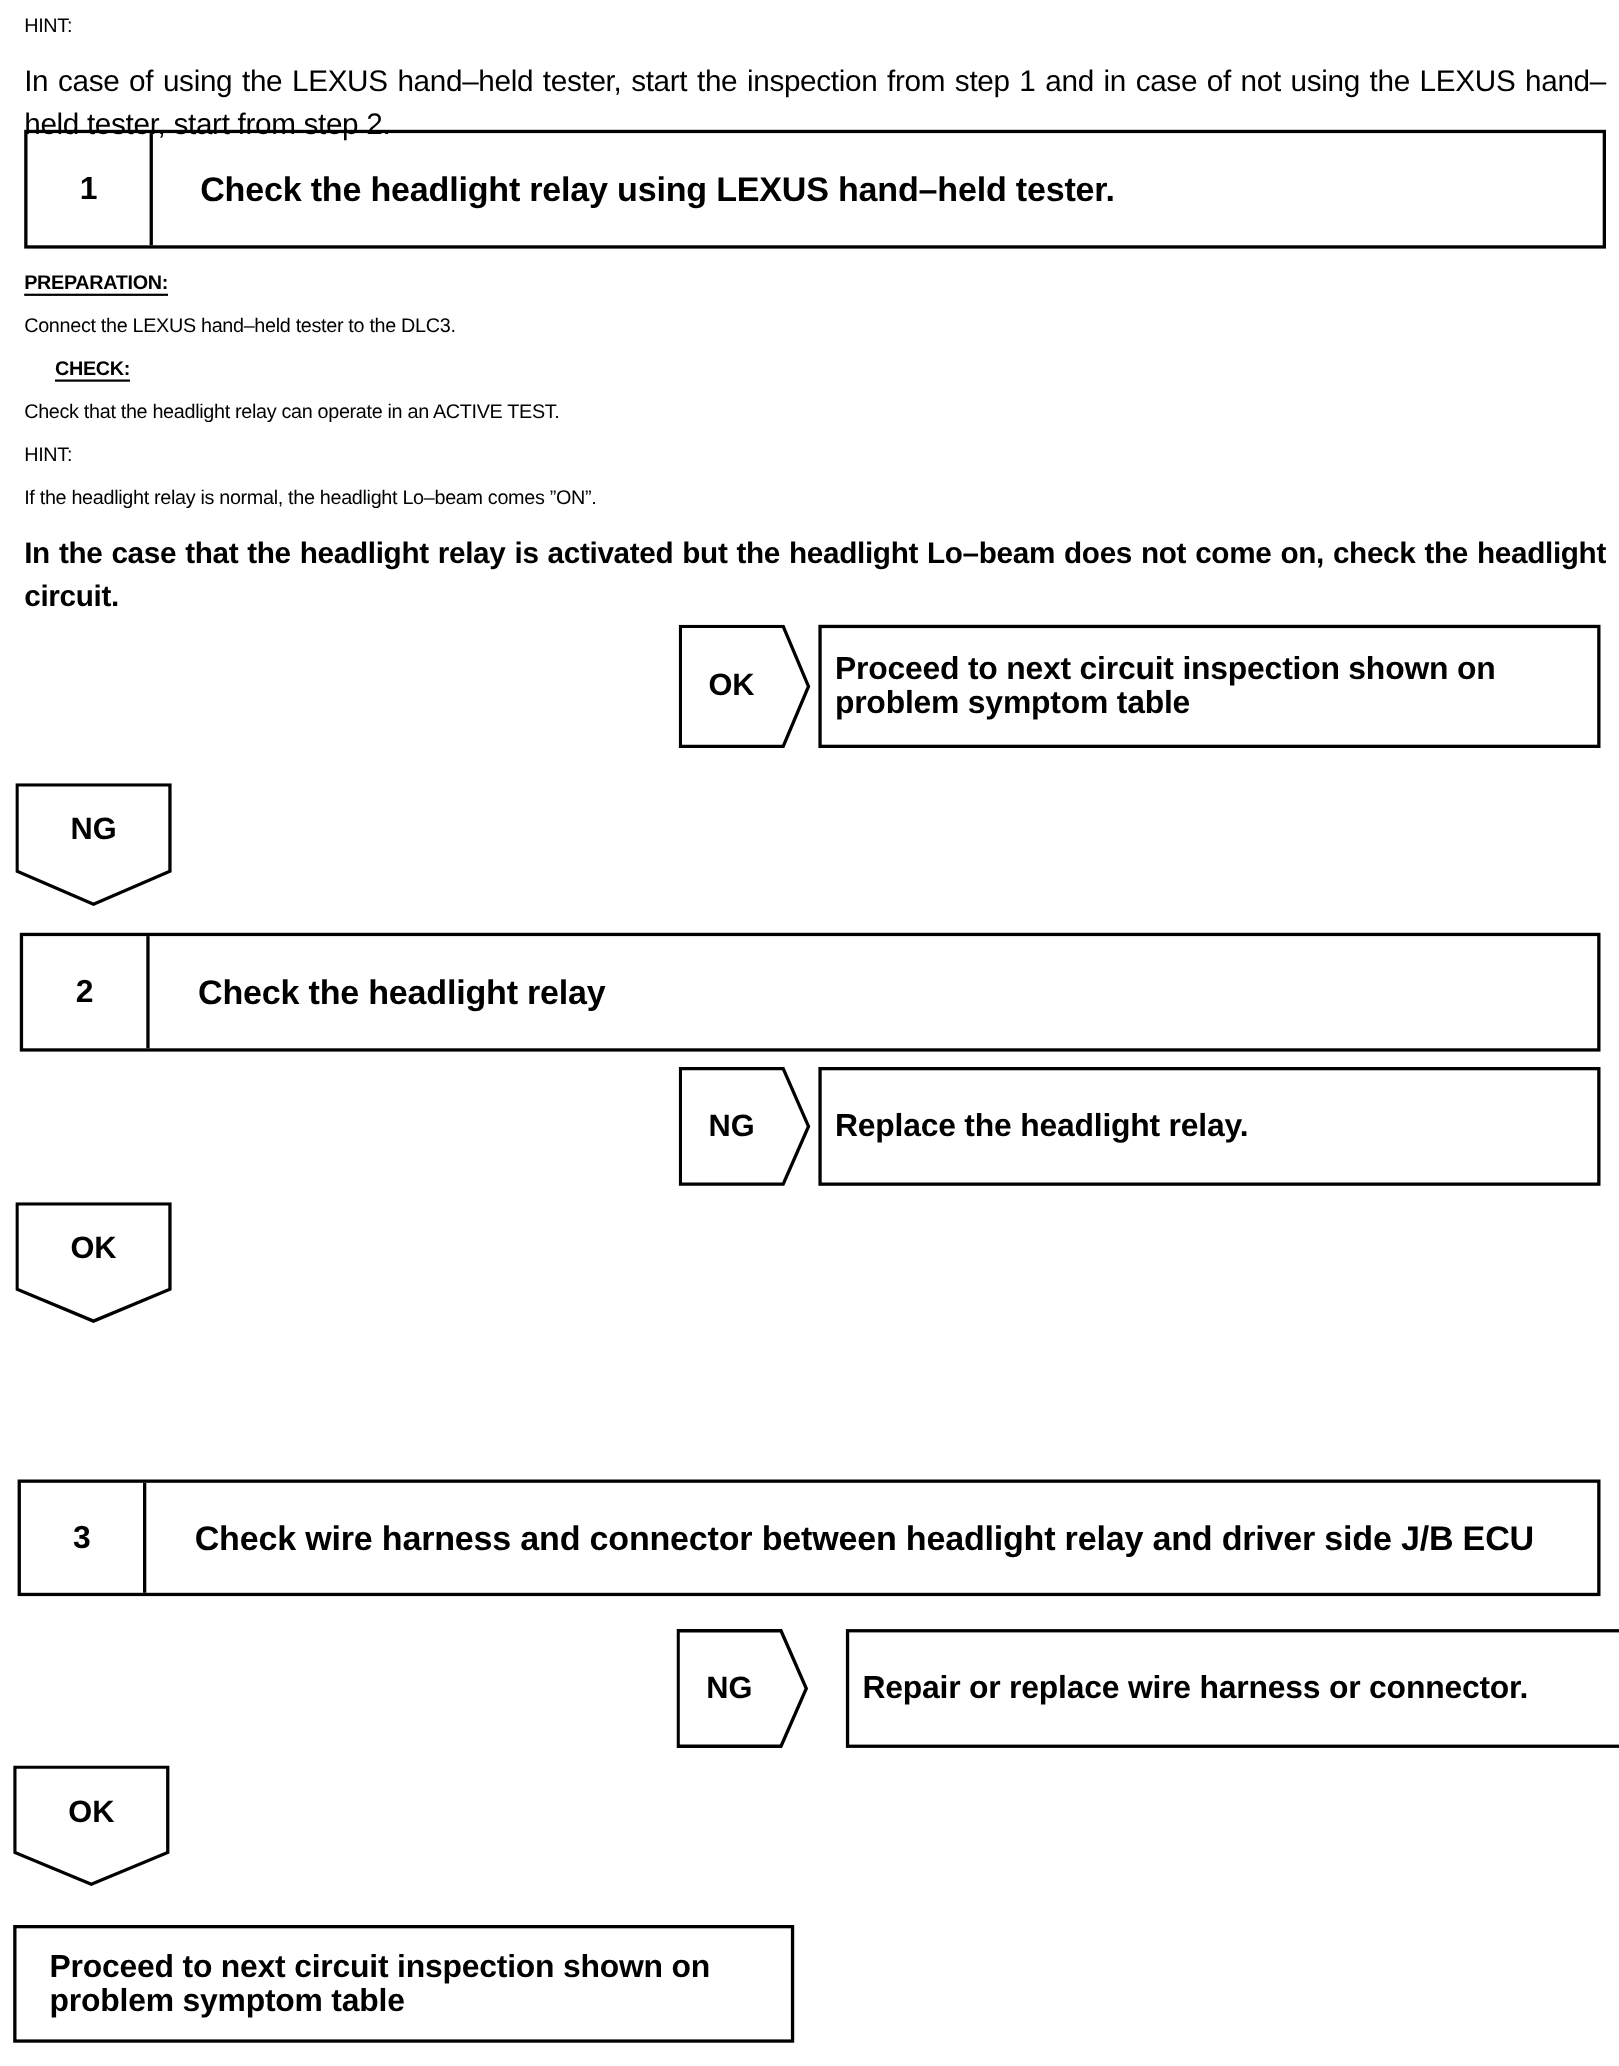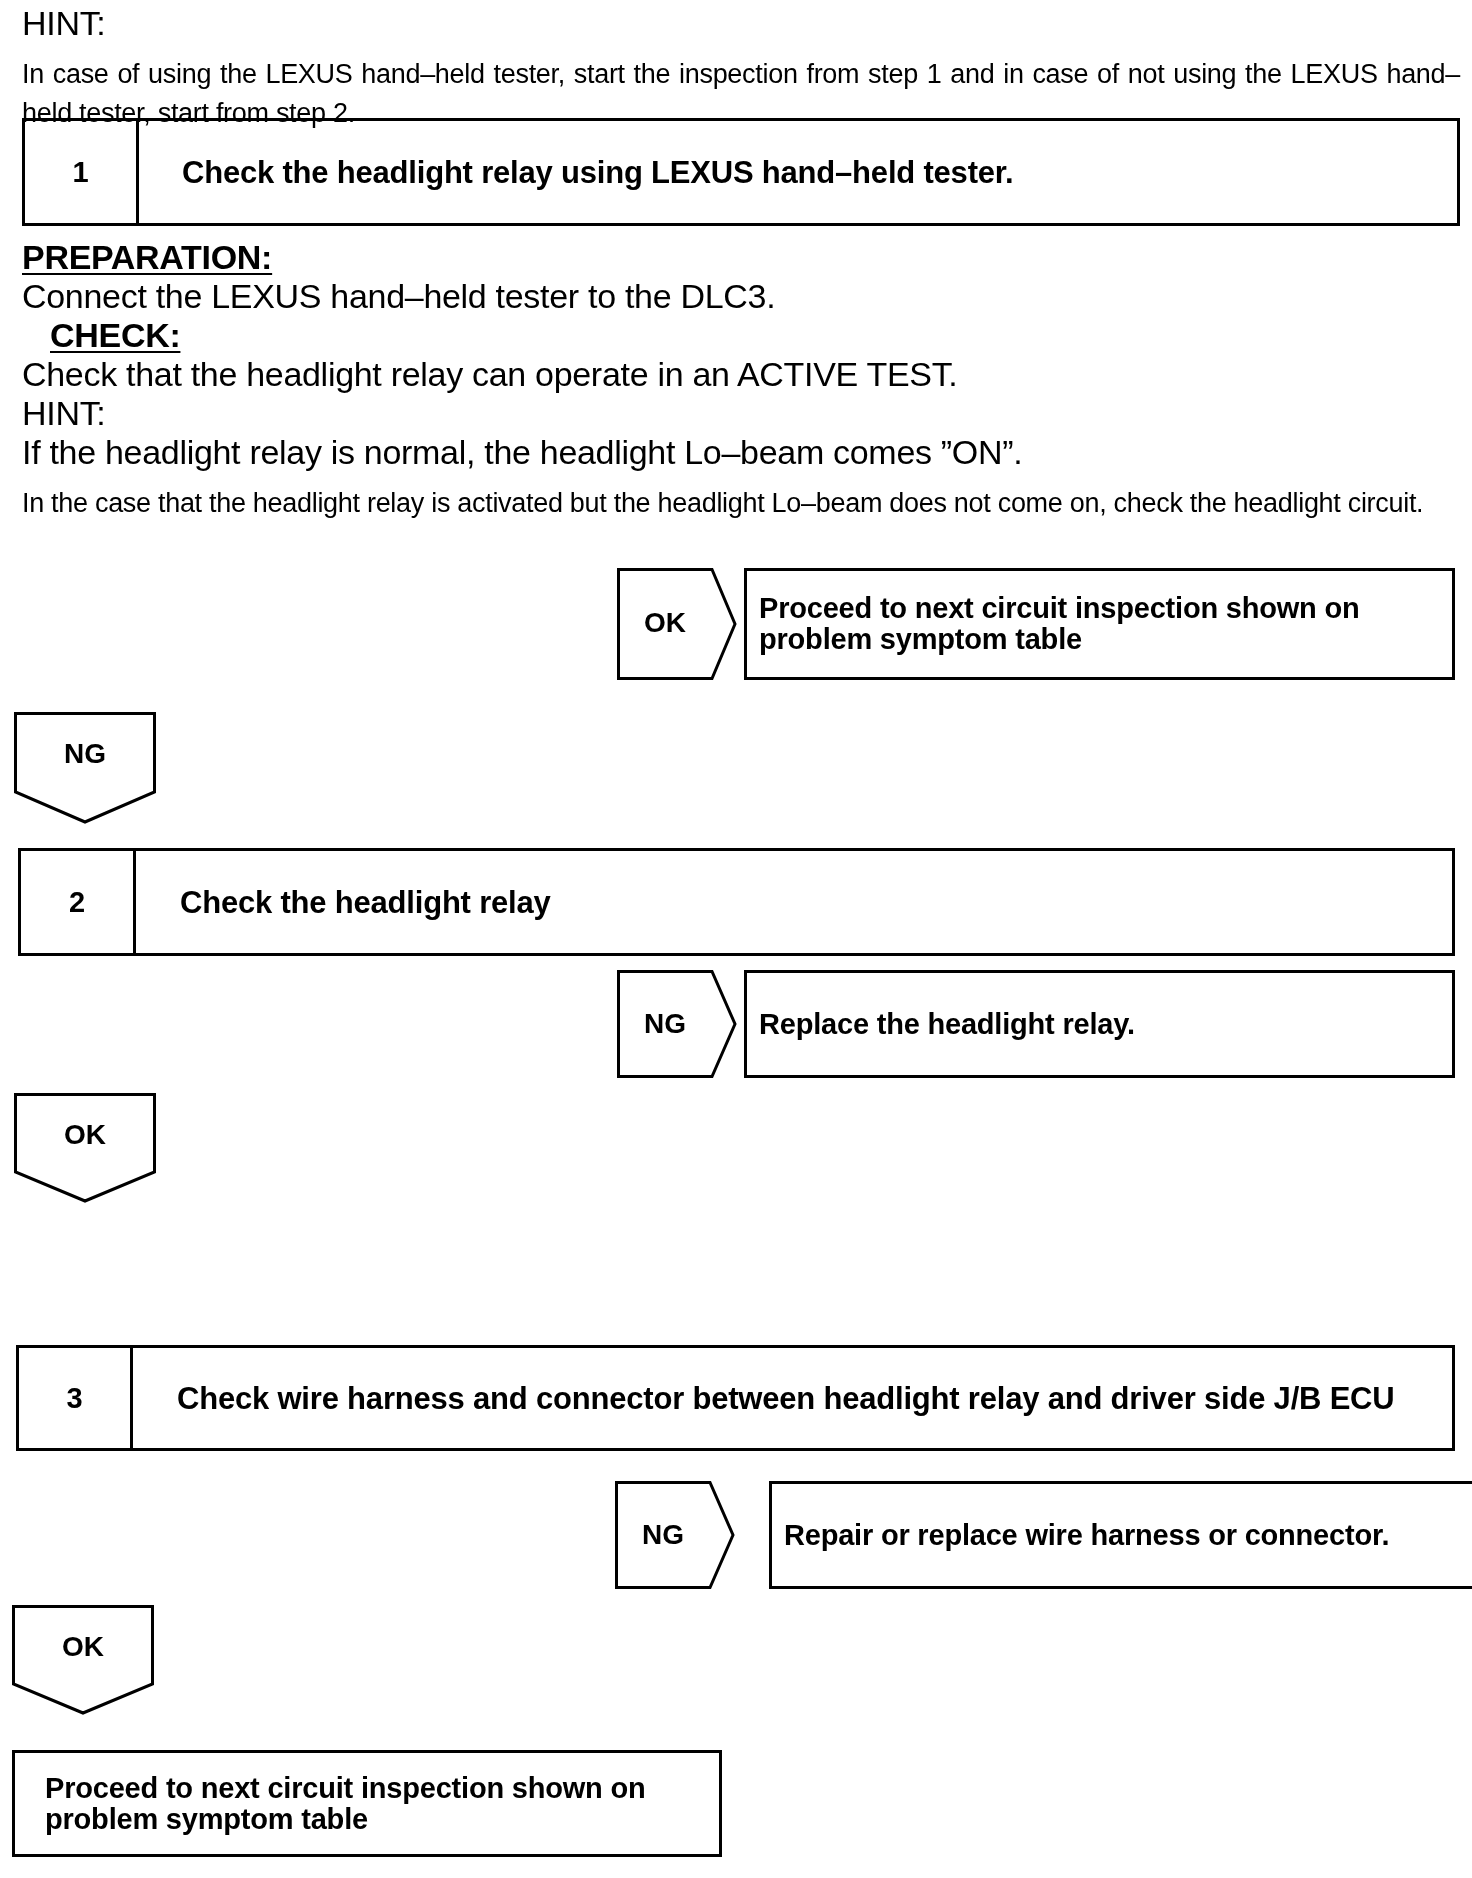--- a/index.html
+++ b/index.html
@@ -1,18 +1,18 @@
 <!DOCTYPE html>
 <html><head>
 <meta charset="utf-8">
 <style>
   html, body { margin:0; padding:0; background:#ffffff; }
   body { width:1472px; height:1878px; position:relative; overflow:hidden;
          font-family:"Liberation Sans", sans-serif; color:#000; }
-  .t { position:absolute; font-size:34px; line-height:39px; white-space:nowrap; letter-spacing:-0.3px; }
+  .t { position:absolute; font-size:18px; line-height:39px; white-space:nowrap; letter-spacing:-0.3px; }
   .b { font-weight:bold; }
   .u { text-decoration:underline; text-underline-offset:4px; text-decoration-thickness:2px; }
   .para { position:absolute; left:22px; width:1438px; font-size:27px; line-height:39px; text-align:justify; letter-spacing:-0.3px;margin-top:12px; }
   .step { position:absolute; border:3px solid #000; box-sizing:border-box; }
   .step .num { position:absolute; left:0; top:0; bottom:0; border-right:3px solid #000; box-sizing:border-box;
                display:flex; align-items:center; justify-content:center; font-weight:bold; font-size:29px; }
   .step .title { position:absolute; top:0; bottom:0; right:12px; display:flex; align-items:center;
                  font-weight:bold; font-size:31px; line-height:33px; letter-spacing:-0.2px;margin-left:33px; }
   .arrowR { position:absolute; width:120px; height:110px; }
   .arrowR svg, .arrowD svg { position:absolute; left:0; top:0; }
@@ -33,21 +33,21 @@
   <div class="num" style="width:114px;">1</div>
   <div class="title" style="left:124px;">Check the headlight relay using LEXUS hand–held tester.</div>
 </div>
 
 <div class="t b u" style="left:22px;top:238px;">PREPARATION:</div>
 <div class="t" style="left:22px;top:277px;">Connect the LEXUS hand–held tester to the DLC3.</div>
 <div class="t b u" style="left:22px;top:316px;margin-left:28px;">CHECK:</div>
 <div class="t" style="left:22px;top:355px;">Check that the headlight relay can operate in an ACTIVE TEST.</div>
 <div class="t" style="left:22px;top:394px;">HINT:</div>
 <div class="t" style="left:22px;top:433px;">If the headlight relay is normal, the headlight Lo–beam comes ”ON”.</div>
-<div class="para" style="top:472px;">In the case that the headlight relay is activated but the headlight Lo–beam does not come on, check the headlight circuit.</div>
+<div class="para" style="top:472px;font-weight:bold;">In the case that the headlight relay is activated but the headlight Lo–beam does not come on, check the headlight circuit.</div>
 
 <div class="arrowR" style="left:617px;top:568px;">
   <svg width="122" height="112">
       <polygon points="1.5,1.5 95,1.5 118,56 95,110.5 1.5,110.5" fill="#fff" stroke="#000" stroke-width="3"></polygon>
     </svg>
   <div class="lbl">OK</div>
 </div>
 <div class="result" style="left:744px;top:568px;width:711px;height:112px;">Proceed to next circuit inspection shown on problem symptom table</div>
 
 <div class="arrowD" style="left:14px;top:712px;">

